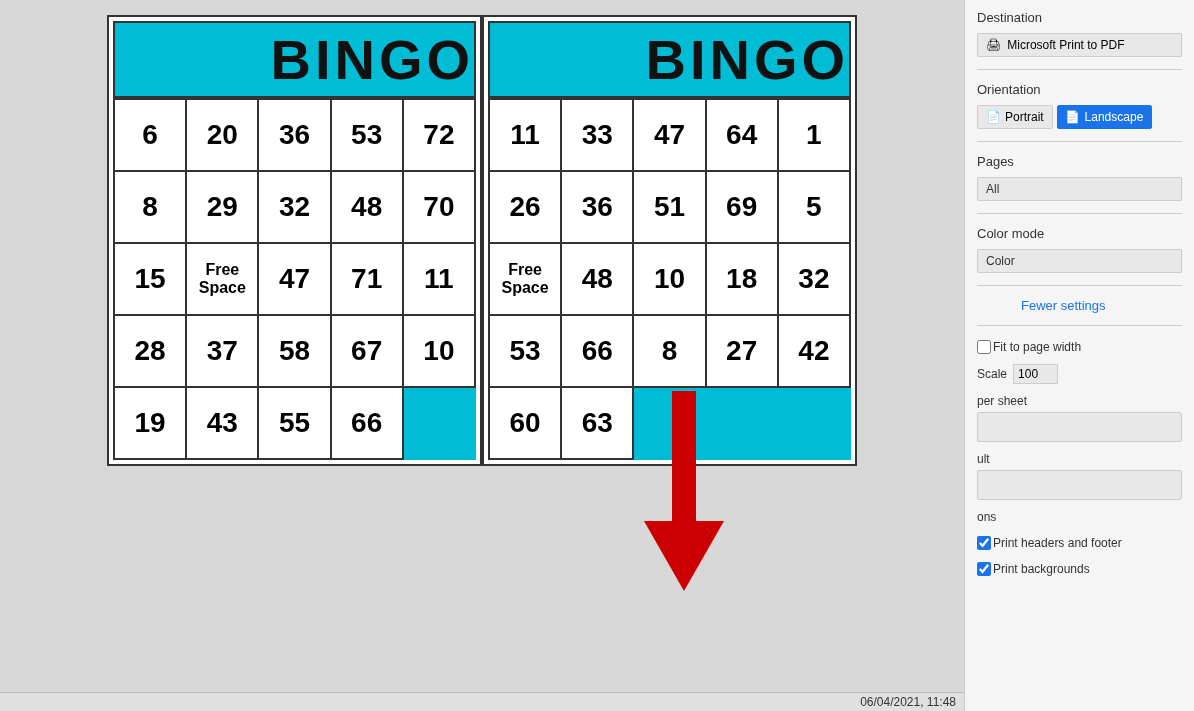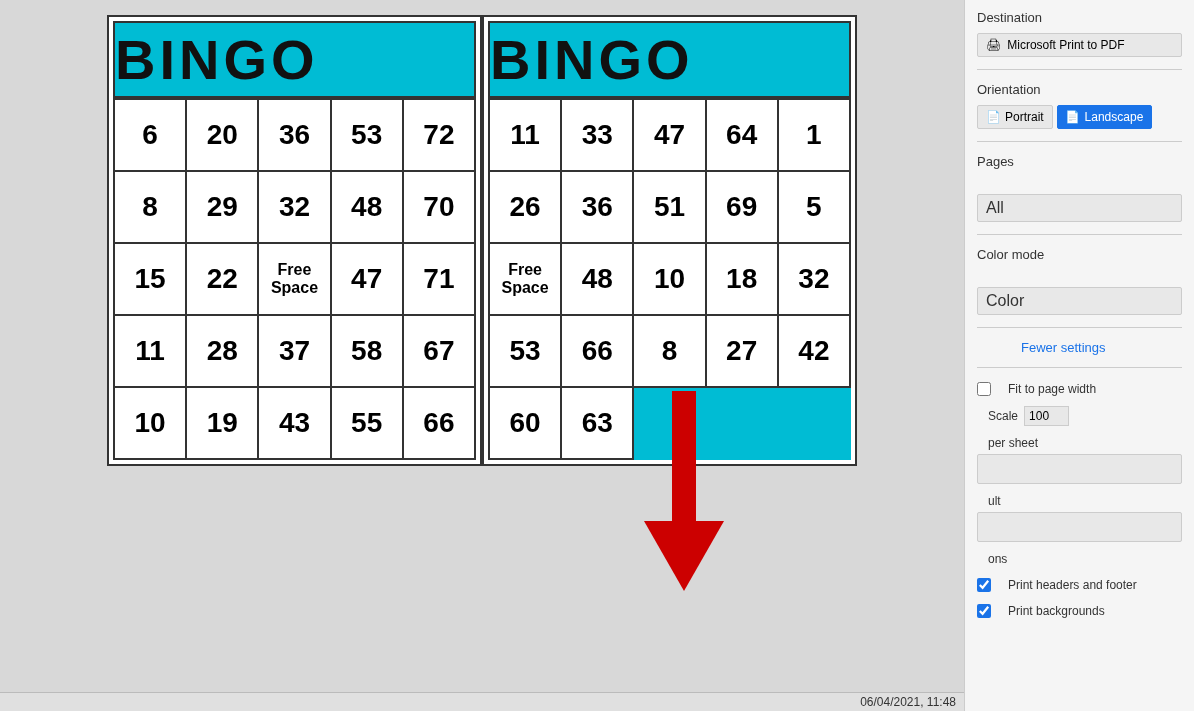--- a/index.html
+++ b/index.html
@@ -33,21 +33,21 @@
 
     .bingo-card {
       background: white;
       border: 2px solid #333;
       padding: 4px;
       width: 375px;
     }
 
     .bingo-header {
       background: #00bcd4;
-      text-align: left;
+      text-align: right;
       font-size: 56px;
       font-weight: 900;
       color: #111;
       letter-spacing: 4px;
       padding: 4px 0;
       border: 2px solid #333;
       font-family: Arial Black, Arial, sans-serif;
     }
 
     .bingo-grid {
@@ -160,23 +160,22 @@
       background: #1a73e8;
       color: white;
       border-color: #1a73e8;
     }
 
     .panel-input {
       background: #e8e8e8;
       border: 1px solid #ccc;
       border-radius: 2px;
       padding: 4px 8px;
-      font-size: 16px;
+      font-size: 12px;
       width: 100%;
-      margin-top: 17px;
     }
 
     .fewer-settings-link {
       color: #1a73e8;
       font-size: 13px;
       cursor: pointer;
       text-decoration: none;
       margin-left: 44px;
     }
 
@@ -201,41 +200,40 @@
       background: #e8e8e8;
       border: 1px solid #ccc;
       border-radius: 0;
       padding: 2px 4px;
       font-size: 12px;
     }
 
     .checkbox-row {
       display: flex;
       align-items: flex-start;
-      gap: 17px;
+      gap: 2px;
       font-size: 12px;
       margin-top: 2px;
     }
 
     .checkbox-row input[type="checkbox"] {
       accent-color: #1a73e8;
       width: 14px;
       height: 14px;
     }
 
     .divider {
       border: none;
       border-top: 1px solid #ccc;
       margin: 2px 0;
     }
 
     .truncated-label {
       font-size: 12px;
       color: #333;
-      margin-left: 11px;
     }
   </style>
 </head>
 <body>
 
 <div class="preview-area">
   <div class="bingo-cards-container">
 
     <div class="bingo-card">
       <div class="bingo-header">BINGO</div>
@@ -247,21 +245,20 @@
         <div class="bingo-cell">53</div>
         <div class="bingo-cell">72</div>
 
         <div class="bingo-cell">8</div>
         <div class="bingo-cell">29</div>
         <div class="bingo-cell">32</div>
         <div class="bingo-cell">48</div>
         <div class="bingo-cell">70</div>
 
         <div class="bingo-cell">15</div>
-        <div class="bingo-cell">22</div>
         <div class="bingo-cell free-space">Free<br>Space</div>
         <div class="bingo-cell">47</div>
         <div class="bingo-cell">71</div>
 
         <div class="bingo-cell">11</div>
         <div class="bingo-cell">28</div>
         <div class="bingo-cell">37</div>
         <div class="bingo-cell">58</div>
         <div class="bingo-cell">67</div>
 

